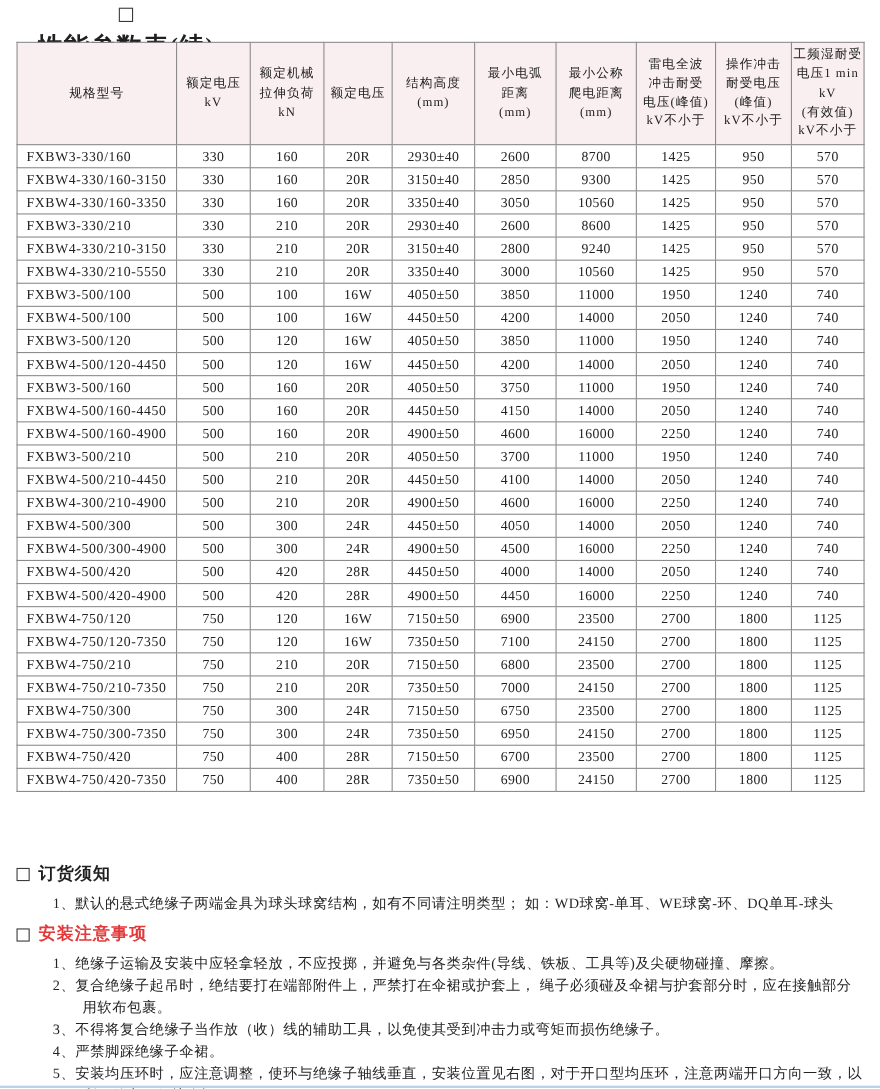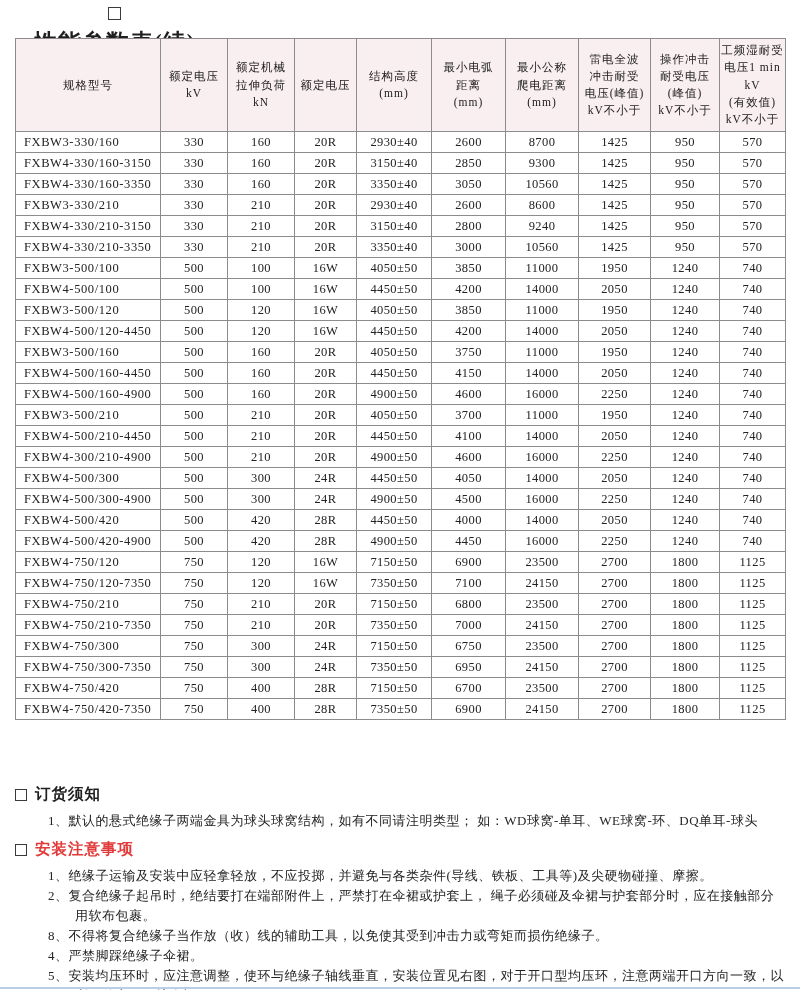--- a/index.html
+++ b/index.html
@@ -210,21 +210,21 @@
         <td>210</td>
         <td>20R</td>
         <td>3150±40</td>
         <td>2800</td>
         <td>9240</td>
         <td>1425</td>
         <td>950</td>
         <td>570</td>
       </tr>
       <tr>
-        <td class="model">FXBW4-330/210-3350</td>
+        <td class="model">FXBW4-330/210-5550</td>
         <td>330</td>
         <td>210</td>
         <td>20R</td>
         <td>3350±40</td>
         <td>3000</td>
         <td>10560</td>
         <td>1425</td>
         <td>950</td>
         <td>570</td>
       </tr>
@@ -504,19 +504,19 @@
       <div class="note">1、默认的悬式绝缘子两端金具为球头球窝结构，如有不同请注明类型；  如：WD球窝-单耳、WE球窝-环、DQ单耳-球头</div>
     </div>
 
   <div class="section-heading red">
     <span class="sq"></span>
     <span class="heading-text">安装注意事项</span>
   </div>
   <div class="notes-list">
       <div class="note">1、绝缘子运输及安装中应轻拿轻放，不应投掷，并避免与各类杂件(导线、铁板、工具等)及尖硬物碰撞、摩擦。</div>
       <div class="note">2、复合绝缘子起吊时，绝结要打在端部附件上，严禁打在伞裙或护套上， 绳子必须碰及伞裙与护套部分时，应在接触部分用软布包裹。</div>
-      <div class="note">8、不得将复合绝缘子当作放（收）线的辅助工具，以免使其受到冲击力或弯矩而损伤绝缘子。</div>
+      <div class="note">3、不得将复合绝缘子当作放（收）线的辅助工具，以免使其受到冲击力或弯矩而损伤绝缘子。</div>
       <div class="note">4、严禁脚踩绝缘子伞裙。</div>
       <div class="note">5、安装均压环时，应注意调整，使环与绝缘子轴线垂直，安装位置见右图，对于开口型均压环，注意两端开口方向一致，以利于放电，保护伞裙。</div>
     </div>
 </div>
 
 <div class="footer-rule"></div>
 
 </body></html>

